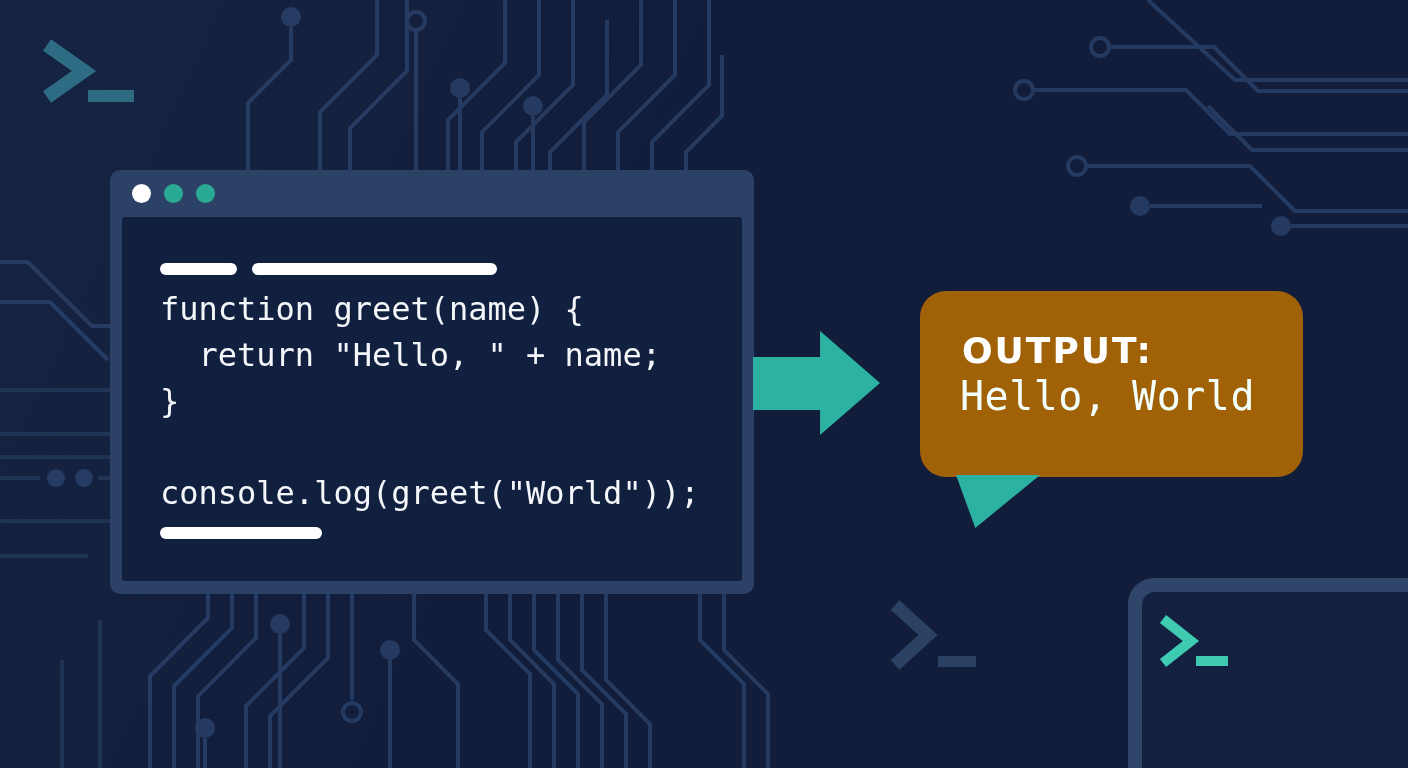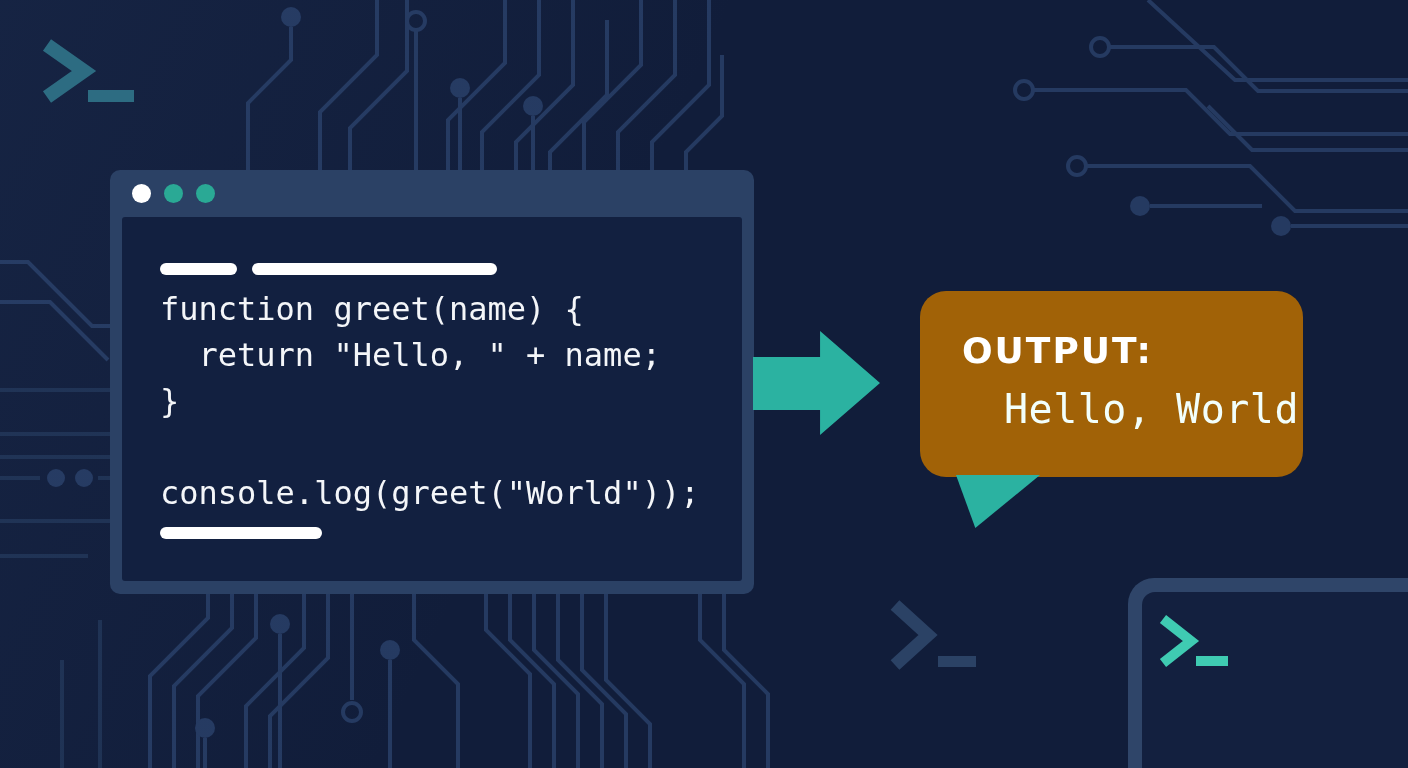--- a/index.html
+++ b/index.html
@@ -42,22 +42,22 @@
   .arrow{position:absolute;left:753px;top:331px;width:127px;height:104px;background:#2bb2a1;
     clip-path:polygon(0% 25%, 52.8% 25%, 52.8% 0%, 100% 50%, 52.8% 100%, 52.8% 76%, 0% 76%);}
 
   
   .bubble{position:absolute;left:920px;top:291px;width:383px;height:186px;
     background:#a16207;border-radius:26px;}
   .bubble-tail{position:absolute;left:36px;top:184px;width:84px;height:53px;background:#2bb2a1;
     clip-path:polygon(0 0, 100% 0, 23% 100%);}
   .bubble-label{position:absolute;left:42px;top:40px;color:#ffffff;
     font-family:"DejaVu Sans", sans-serif;font-weight:bold;font-size:36px;line-height:40px;letter-spacing:2px;}
-  .bubble-value{position:absolute;left:40px;top:96px;color:#f2fffb;
-    font:40px/44px "DejaVu Sans Mono", monospace;letter-spacing:0.5px;margin-left:44px;}
+  .bubble-value{position:absolute;left:40px;top:83px;color:#f2fffb;
+    font:40px/44px "DejaVu Sans Mono", monospace;letter-spacing:0.5px;}
 
   
   .mini-terminal{position:absolute;left:1128px;top:578px;width:290px;height:200px;
     background:#2f4569;border-radius:26px 0 0 0;}
   .mini-inner{position:absolute;left:14px;top:14px;right:-10px;bottom:-10px;
     background:#13203f;border-radius:13px 0 0 0;}
   .mini-prompt{position:absolute;left:16px;top:22px;}
 </style>
 </head>
 <body>

